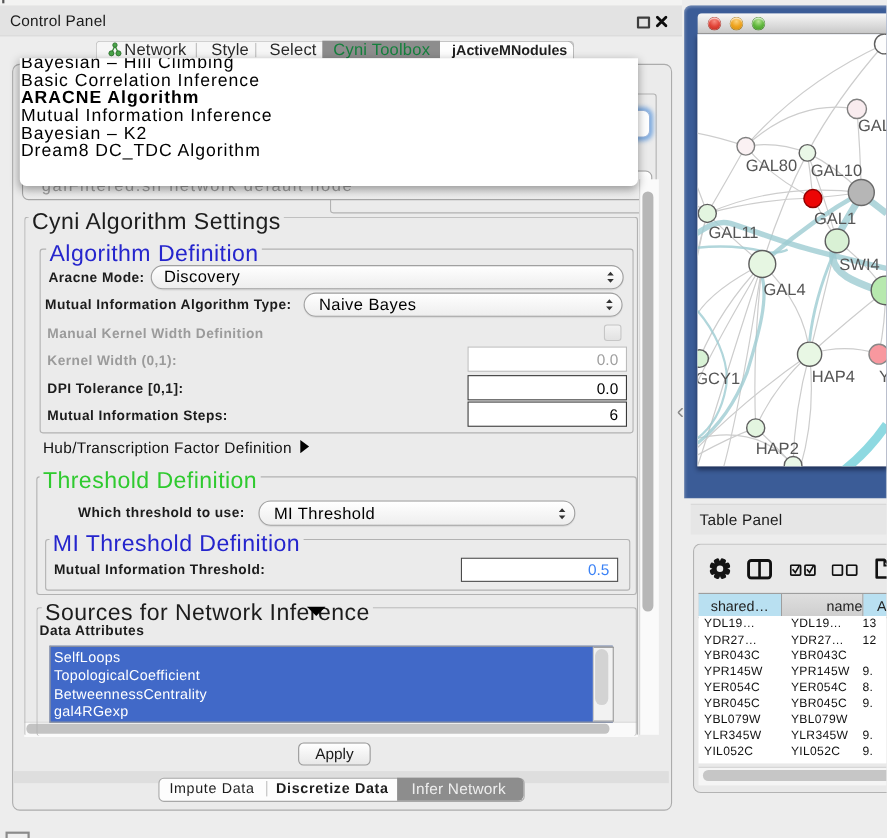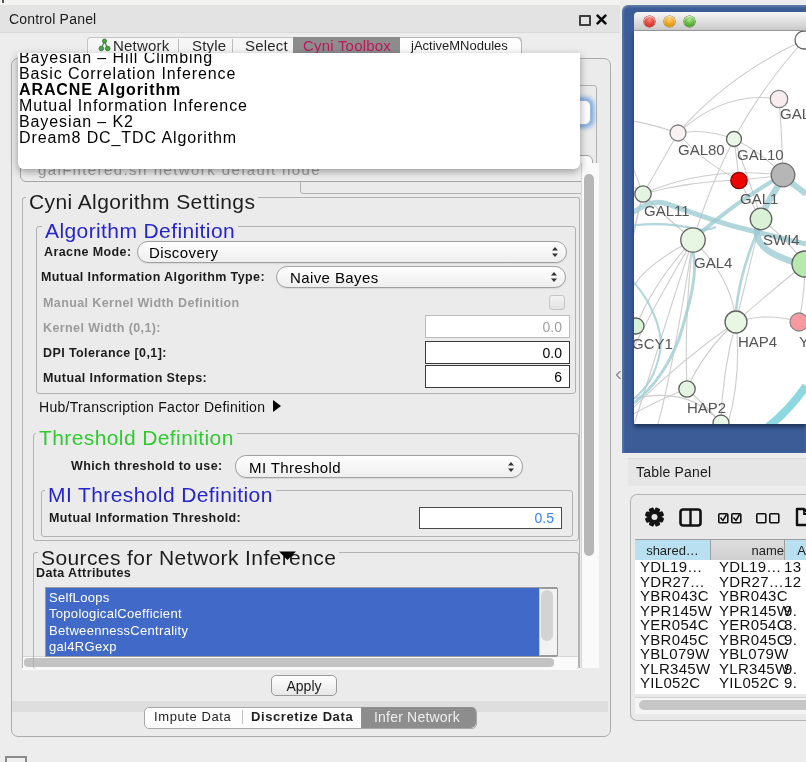--- a/index.html
+++ b/index.html
@@ -35,23 +35,23 @@
   <circle cx="6.5" cy="3" r="2" fill="#49a649" stroke="#2c6e2c" stroke-width="0.8"></circle>
   <circle cx="3.3" cy="10.5" r="2.3" fill="#49a649" stroke="#2c6e2c" stroke-width="0.8"></circle>
   <circle cx="9.7" cy="10.5" r="2.3" fill="#49a649" stroke="#2c6e2c" stroke-width="0.8"></circle>
 </svg>
 <div class="abs" style="left:113px;top:37px;font-size:15px;letter-spacing:0.2px;color:#2a2a2a">Network</div>
 <div class="abs" style="left:178px;top:39px;width:1px;height:13px;background:#bdbdbd"></div>
 <div class="abs" style="left:192px;top:37px;font-size:15px;letter-spacing:0.2px;color:#2a2a2a">Style</div>
 <div class="abs" style="left:232px;top:39px;width:1px;height:13px;background:#bdbdbd"></div>
 <div class="abs" style="left:245px;top:37px;font-size:15px;letter-spacing:0.2px;color:#2a2a2a">Select</div>
 <div class="abs" style="left:293px;top:37px;width:107px;height:16px;background:#8d8d8d"></div>
-<div class="abs" style="left:303px;top:37px;font-size:15px;letter-spacing:0.2px;color:#be185d">Cyni Toolbox</div>
+<div class="abs" style="left:303px;top:37px;font-size:15px;letter-spacing:0.2px;color:#15803d">Cyni Toolbox</div>
 <div class="abs" style="left:400px;top:37px;width:121px;height:17px;background:#fdfdfd;border:1px solid #b5b5b5;border-radius:0 6px 0 0;border-left:none"></div>
-<div class="abs" style="left:411px;top:38px;font-size:13px;font-weight:normal;color:#1e1e1e">jActiveMNodules</div>
+<div class="abs" style="left:411px;top:38px;font-size:13px;font-weight:bold;color:#1e1e1e">jActiveMNodules</div>
 
 <div class="abs" style="left:11px;top:58px;width:598px;height:677px;background:#ebebeb;border:1px solid #acacac;border-radius:7px"></div>
 <div class="abs" style="left:12px;top:701px;width:596px;height:11px;background:#dedede"></div>
 
 <div class="abs" style="left:300px;top:85px;width:295px;height:107px;border:1px solid #b2b2b2;border-radius:3px"></div>
 <div class="abs" style="left:310px;top:100px;width:279px;height:23px;border-radius:6px;border:1px solid #9bb7dd;background:#fff;box-shadow:0 0 4px 2.5px rgba(90,150,220,.75)"></div>
 <div class="abs" style="left:20px;top:155px;width:571px;height:25px;border-radius:6px;border:1px solid #a6a6a6;background:linear-gradient(#fff,#ededed)">
  <span style="position:absolute;left:17px;top:5px;font-size:15px;letter-spacing:1.4px;color:#a2a2a2;white-space:nowrap">galFiltered.sif network default node</span>
   </div>
 
@@ -272,20 +272,20 @@
  <path d="M2 2 H9 L14 7 V18 H2 Z" fill="none" stroke="#111" stroke-width="2.4" stroke-linejoin="round"></path>
  <path d="M9 2 V7 H14" fill="none" stroke="#111" stroke-width="1.8"></path>
 </svg>
 
 <div class="abs" style="left:635px;top:539px;width:171px;height:21px;background:#d5d5d5;border-top:1px solid #9e9e9e;border-bottom:1px solid #9e9e9e;overflow:hidden">
  <div class="abs" style="left:0;top:0;width:75px;height:21px;background:#b9e0f1;border-right:1px solid #9e9e9e;text-align:center;font-size:13px;color:#222;line-height:21px">shared…</div>
  <div class="abs" style="left:76px;top:0;width:73px;height:21px;background:linear-gradient(#dedede,#cecece);border-right:1px solid #9e9e9e;text-align:right;font-size:13px;color:#222;line-height:21px">name</div>
  <div class="abs" style="left:150px;top:0;width:21px;height:21px;background:#b9e0f1;font-size:13px;color:#222;line-height:21px;text-align:right">A</div>
 </div>
 
-<div class="abs" style="left:635px;top:560px;width:171px;height:134px;background:#fff;overflow:hidden;font-size:15px;letter-spacing:0.3px;color:#111">
+<div class="abs" style="left:635px;top:560px;width:171px;height:134px;background:#fff;overflow:hidden;font-size:11px;letter-spacing:0.3px;color:#111">
  <div style="position:absolute;left:5px;top:0;line-height:14.55px">YDL19…<br>YDR27…<br>YBR043C<br>YPR145W<br>YER054C<br>YBR045C<br>YBL079W<br>YLR345W<br>YIL052C</div>
  <div style="position:absolute;left:84px;top:0;line-height:14.55px">YDL19…<br>YDR27…<br>YBR043C<br>YPR145W<br>YER054C<br>YBR045C<br>YBL079W<br>YLR345W<br>YIL052C</div>
  <div style="position:absolute;left:149px;top:0;line-height:14.55px">13<br>12<br>&nbsp;<br>9.<br>8.<br>9.<br>&nbsp;<br>9.<br>9.</div>
 </div>
 
 <div class="abs" style="left:635px;top:697px;width:171px;height:16px;background:#f5f5f5;border-top:1px solid #d0d0d0"></div>
 <div class="abs" style="left:639px;top:700px;width:167px;height:10px;background:#c6c6c6;border-radius:5px 0 0 5px"></div>
 
 </body></html>

